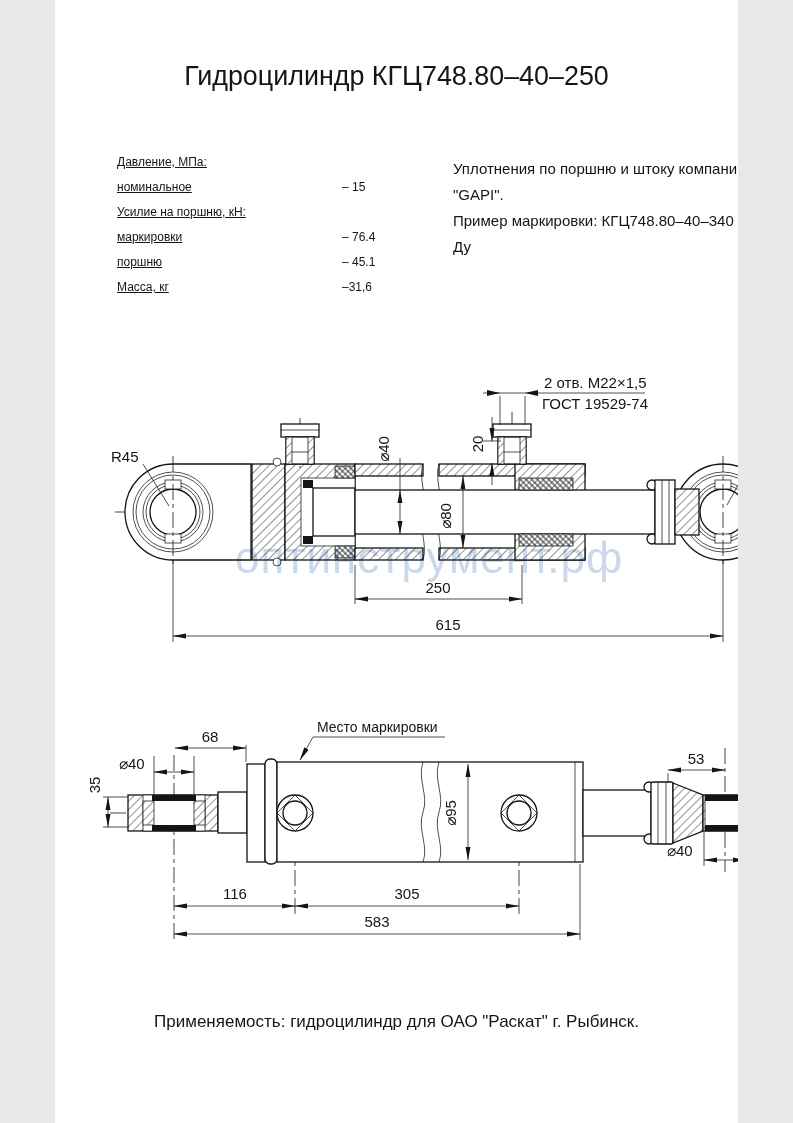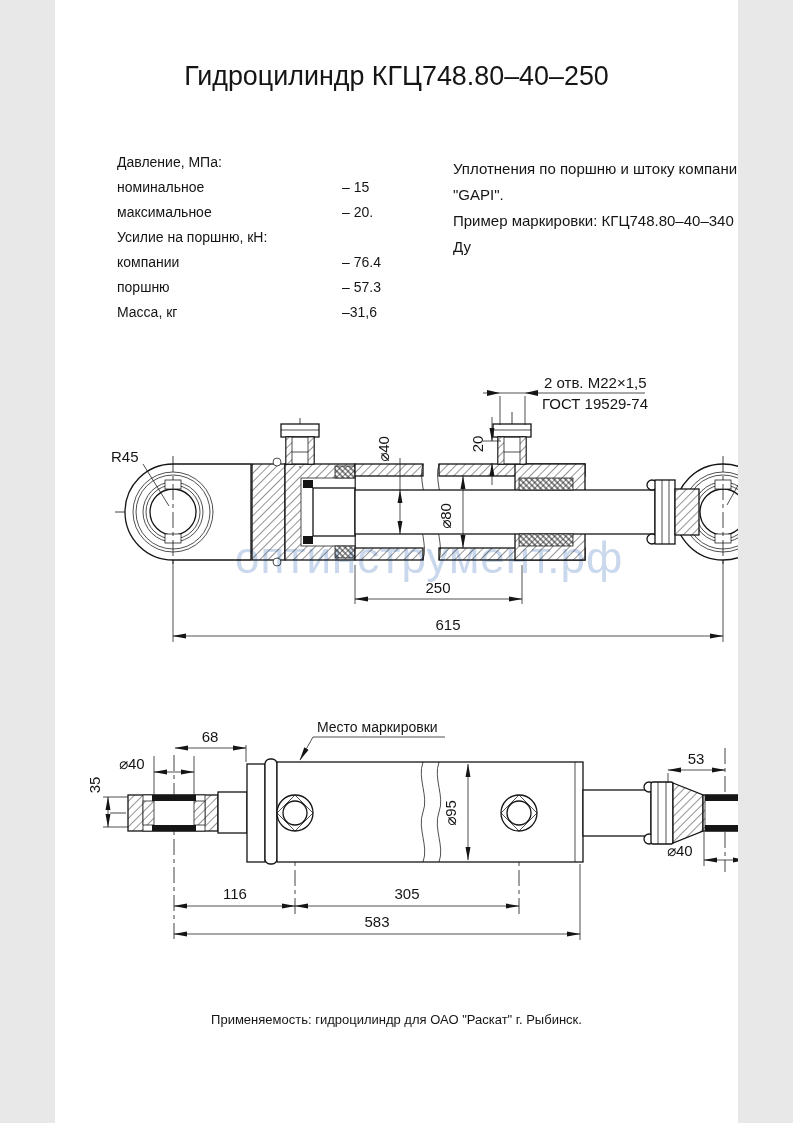--- a/index.html
+++ b/index.html
@@ -1,26 +1,26 @@
 <!DOCTYPE html>
 <html><head>
 <meta charset="utf-8">
 <style>
   html,body{margin:0;padding:0;background:#e8e8e8;}
   .sheet{position:relative;width:683px;height:1123px;margin:0 auto;background:#ffffff;
          font-family:"Liberation Sans","DejaVu Sans",sans-serif;color:#151515;overflow:hidden;}
   .title{position:absolute;left:0;right:0;top:60px;text-align:center;font-size:28px;
          letter-spacing:0;transform:scaleX(.96);font-weight:400;}
-  .specs{position:absolute;left:62px;top:150px;width:320px;font-size:14px;}
+  .specs{position:absolute;left:62px;top:150px;width:320px;font-size:12px;text-decoration:underline;}
   .spec-row{position:relative;height:25px;line-height:25px;}
   .spec-val{position:absolute;left:225px;top:0;}
   .notes{position:absolute;left:398px;top:156px;width:345px;font-size:15px;line-height:26px;}
   .watermark{position:absolute;left:180px;top:498px;font-size:44px;letter-spacing:1px;
              opacity:.55;mix-blend-mode:multiply;pointer-events:none;z-index:5;white-space:nowrap;margin-top:35px;}
-  .footer{position:absolute;left:0;right:0;top:1012px;text-align:center;font-size:13px;}
+  .footer{position:absolute;left:0;right:0;top:1012px;text-align:center;font-size:17px;}
   svg{position:absolute;left:0;}
   .s{stroke:#151515;stroke-width:1.3;}
   .t{stroke:#151515;stroke-width:.75;}
   .n{fill:none;}
   .w{fill:#fff;}
   .h{fill:url(#hpA);}
   .h2{fill:url(#hpB);}
   .hx{fill:url(#hxA);}
   .k{fill:#151515;stroke:none;}
   .cl{stroke:#151515;stroke-width:.8;fill:none;stroke-dasharray:16 4 4 4;}
@@ -30,24 +30,23 @@
 </head>
 <body>
 
 <div class="sheet">
 
   <div class="title">Гидроцилиндр КГЦ748.80–40–250</div>
 
   <div class="specs">
     <div class="spec-row"><span>Давление, МПа:</span><span class="spec-val"></span></div>
     <div class="spec-row"><span>номинальное</span><span class="spec-val">– 15</span></div>
-    <div class="spec-row"><span>максимальное</span><span class="spec-val">– 20.</span></div>
     <div class="spec-row"><span>Усилие на поршню, кН:</span><span class="spec-val"></span></div>
-    <div class="spec-row"><span>компании</span><span class="spec-val">– 76.4</span></div>
-    <div class="spec-row"><span>поршню</span><span class="spec-val">– 57.3</span></div>
+    <div class="spec-row"><span>маркировки</span><span class="spec-val">– 76.4</span></div>
+    <div class="spec-row"><span>поршню</span><span class="spec-val">– 45.1</span></div>
     <div class="spec-row"><span>Масса, кг</span><span class="spec-val">–31,6</span></div>
   </div>
 
   <div class="notes">
     <div>Уплотнения по поршню и штоку компании "GAPI".</div>
     <div>Пример маркировки: КГЦ748.80–40–340 Ту, Ну, Ду</div>
   </div>
 
   <svg style="top:355px" width="793" height="305" viewBox="0 355 793 305">
     <defs>

